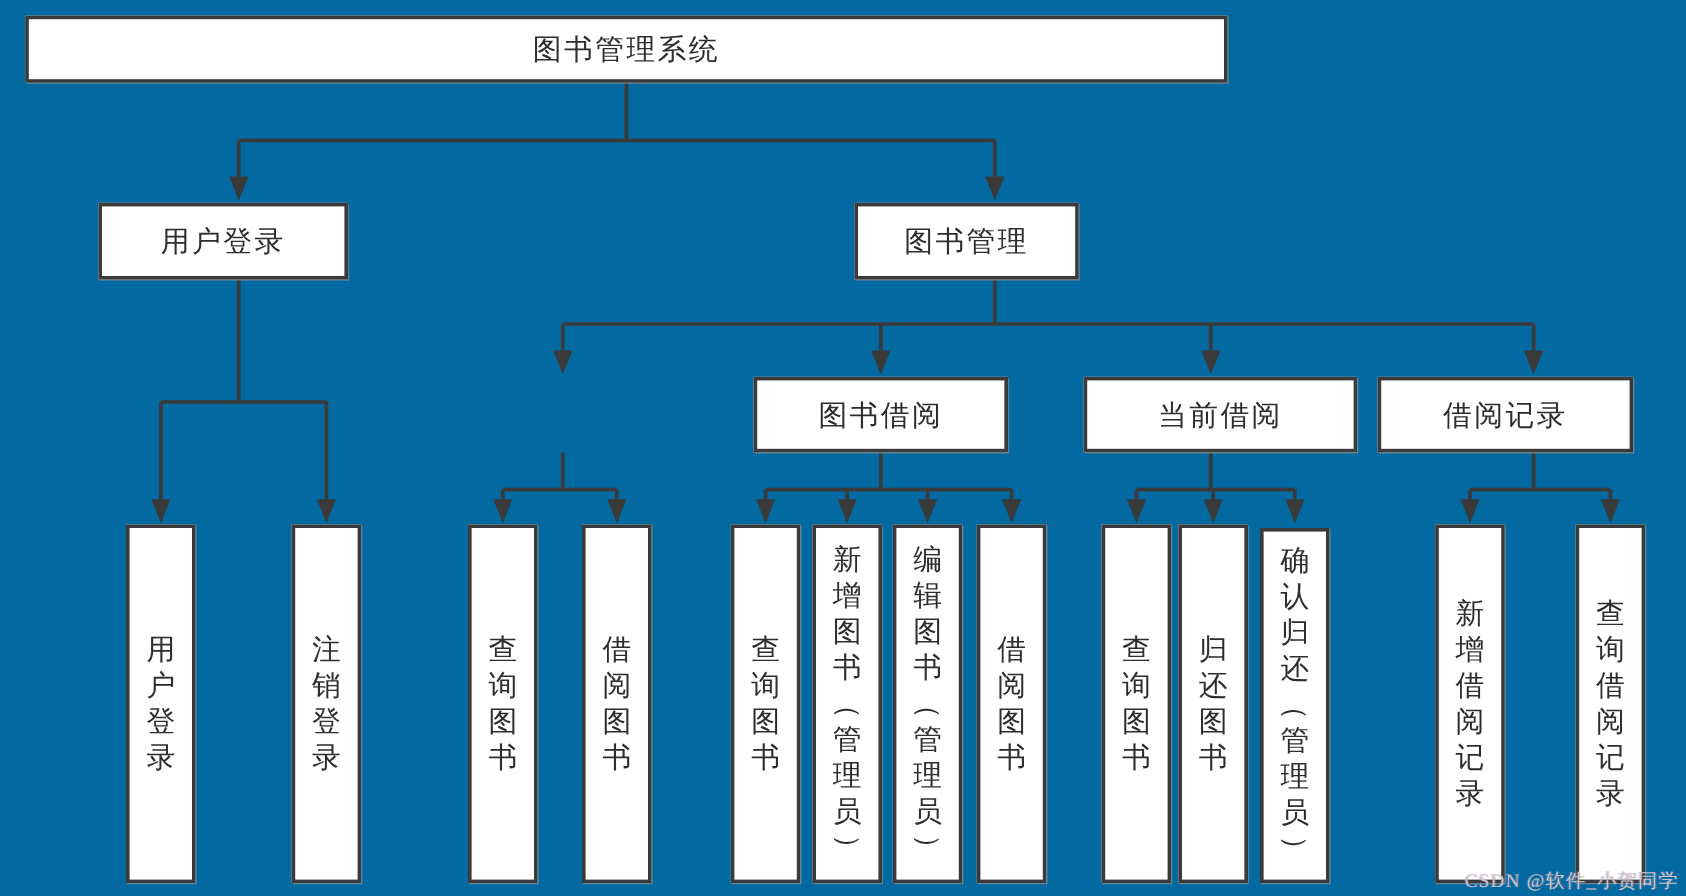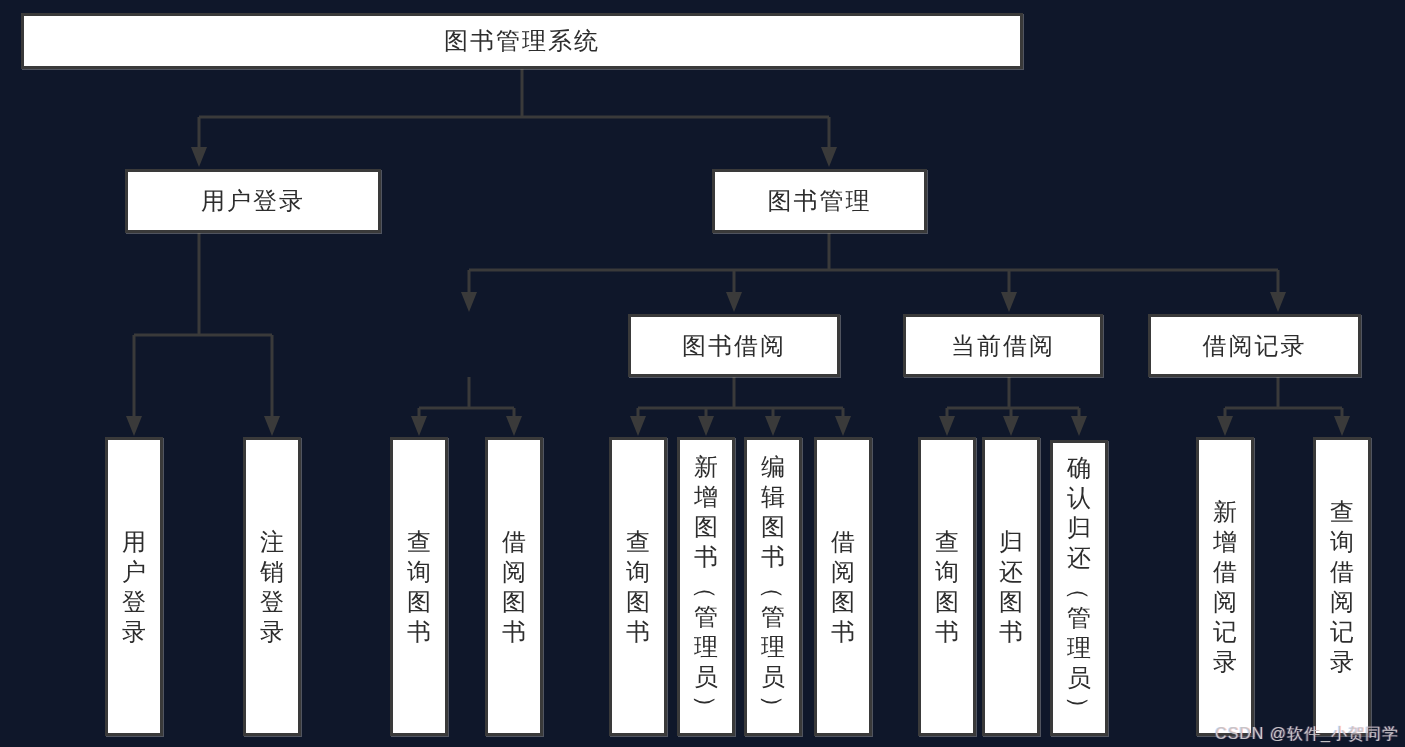--- a/index.html
+++ b/index.html
@@ -1,22 +1,22 @@
 <!DOCTYPE html>
 <html><head>
 <meta charset="utf-8">
 <style>
   html, body { margin: 0; padding: 0; background: #ffffff; }
   .stage {
     position: relative;
     width: 1405px;
     height: 747px;
-    background: #0f172a;
+    background: #0369a1;
     overflow: hidden;
-    font-family: Liberation Sans, sans-serif;
+    font-family: Liberation Serif, serif;
     color: #2d2d2d;
   }
   .wires {
     position: absolute;
     left: 0; top: 0;
     z-index: 0;
   }
   .node {
     position: absolute;
     box-sizing: border-box;
@@ -104,31 +104,31 @@
       <polygon points="1071,416 1087,416 1079,436"></polygon>
       <polygon points="1217,416 1233,416 1225,436"></polygon>
       <polygon points="1334,416 1350,416 1342,436"></polygon>
     </g>
   </svg>
 
   <div class="node h" style="left:21px; top:13px; width:1002px; height:56px;">
     <span>图书管理系统</span>
   </div>
 
-  <div class="node h" style="left:82px; top:169px; width:256px; height:64px;margin-left:43px;">
+  <div class="node h" style="left:82px; top:169px; width:208px; height:64px;">
     <span>用户登录</span>
   </div>
-  <div class="node h" style="left:712px; top:169px; width:215px; height:64px;">
+  <div class="node h" style="left:712px; top:169px; width:187px; height:64px;">
     <span>图书管理</span>
   </div>
 
   <div class="node h" style="left:628px; top:314px; width:212px; height:63px;">
     <span>图书借阅</span>
   </div>
-  <div class="node h" style="left:903px; top:314px; width:200px; height:63px;">
+  <div class="node h" style="left:903px; top:314px; width:228px; height:63px;">
     <span>当前借阅</span>
   </div>
   <div class="node h" style="left:1148px; top:314px; width:213px; height:63px;">
     <span>借阅记录</span>
   </div>
 
   <div class="node" style="left:105px; top:437px; width:58px; height:299px;">
     <div class="vtext">
         <span>用</span>
         <span>户</span>

